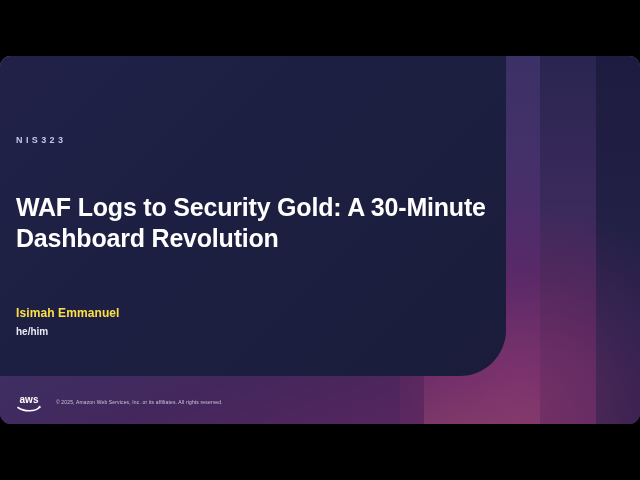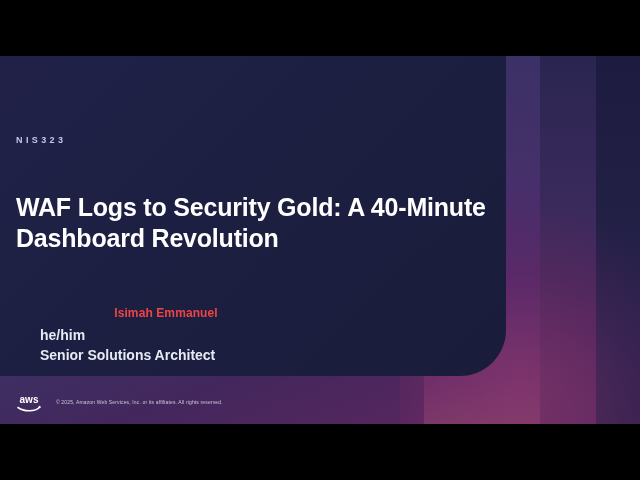--- a/index.html
+++ b/index.html
@@ -38,20 +38,21 @@
     z-index: 40;
   }
 
   
   .slide {
     position: absolute;
     left: 0; top: 56px;
     width: 640px; height: 368px;
     overflow: hidden;
     background: #2a2550;
+    border-radius: 11px;
   }
 
   
   .bg-base {
     position: absolute;
     inset: 0;
     background:
       linear-gradient(180deg, #5b5590 0%, #4a4380 28%, #3d3570 55%, #4a2a63 82%, #5d2a68 100%);
   }
   .bg-band-a {
@@ -133,31 +134,29 @@
 
   .speaker {
     position: absolute;
     left: 16px;
     top: 250px;
     width: 300px;
   }
   .speaker-name {
     font-size: 12px;
     font-weight: bold;
-    color: #ef4444;
+    color: #fde047;
     margin-bottom: 5px;
     letter-spacing: 0.1px;
-    text-align: center;
   }
   .speaker-line {
-    font-size: 14px;
+    font-size: 10px;
     font-weight: bold;
     color: #e8eaf4;
     line-height: 1.45;
-    margin-left: 24px;
   }
 
   
   .footer {
     position: absolute;
     left: 0;
     top: 330px;
     width: 576px;
     height: 38px;
     z-index: 25;
@@ -195,26 +194,25 @@
     <div class="bg-band-right"></div>
     <div class="bg-band-edge"></div>
     <div class="bg-glow"></div>
 
     <div class="panel"></div>
 
     <div class="content">
 
       <div class="session-code">NIS323</div>
 
-      <div class="title">WAF Logs to Security Gold: A 40-Minute Dashboard Revolution</div>
+      <div class="title">WAF Logs to Security Gold: A 30-Minute Dashboard Revolution</div>
 
       <div class="speaker">
         <div class="speaker-name">Isimah Emmanuel</div>
         <div class="speaker-line">he/him</div>
-        <div class="speaker-line">Senior Solutions Architect</div>
       </div>
 
       <div class="footer">
         <div class="aws-logo">
           <svg viewBox="0 0 60 44" width="30" height="22" aria-hidden="true">
             <text x="30" y="22" text-anchor="middle" font-family="Liberation Sans, sans-serif" font-size="20" font-weight="bold" fill="#ffffff">aws</text>
             <path d="M8 31 C20 40, 42 40, 52 30" stroke="#ffffff" stroke-width="3.2" fill="none" stroke-linecap="round"></path>
             <path d="M50 27 L53.5 30.5 L48.5 32.5 Z" fill="#ffffff"></path>
           </svg>
         </div>

